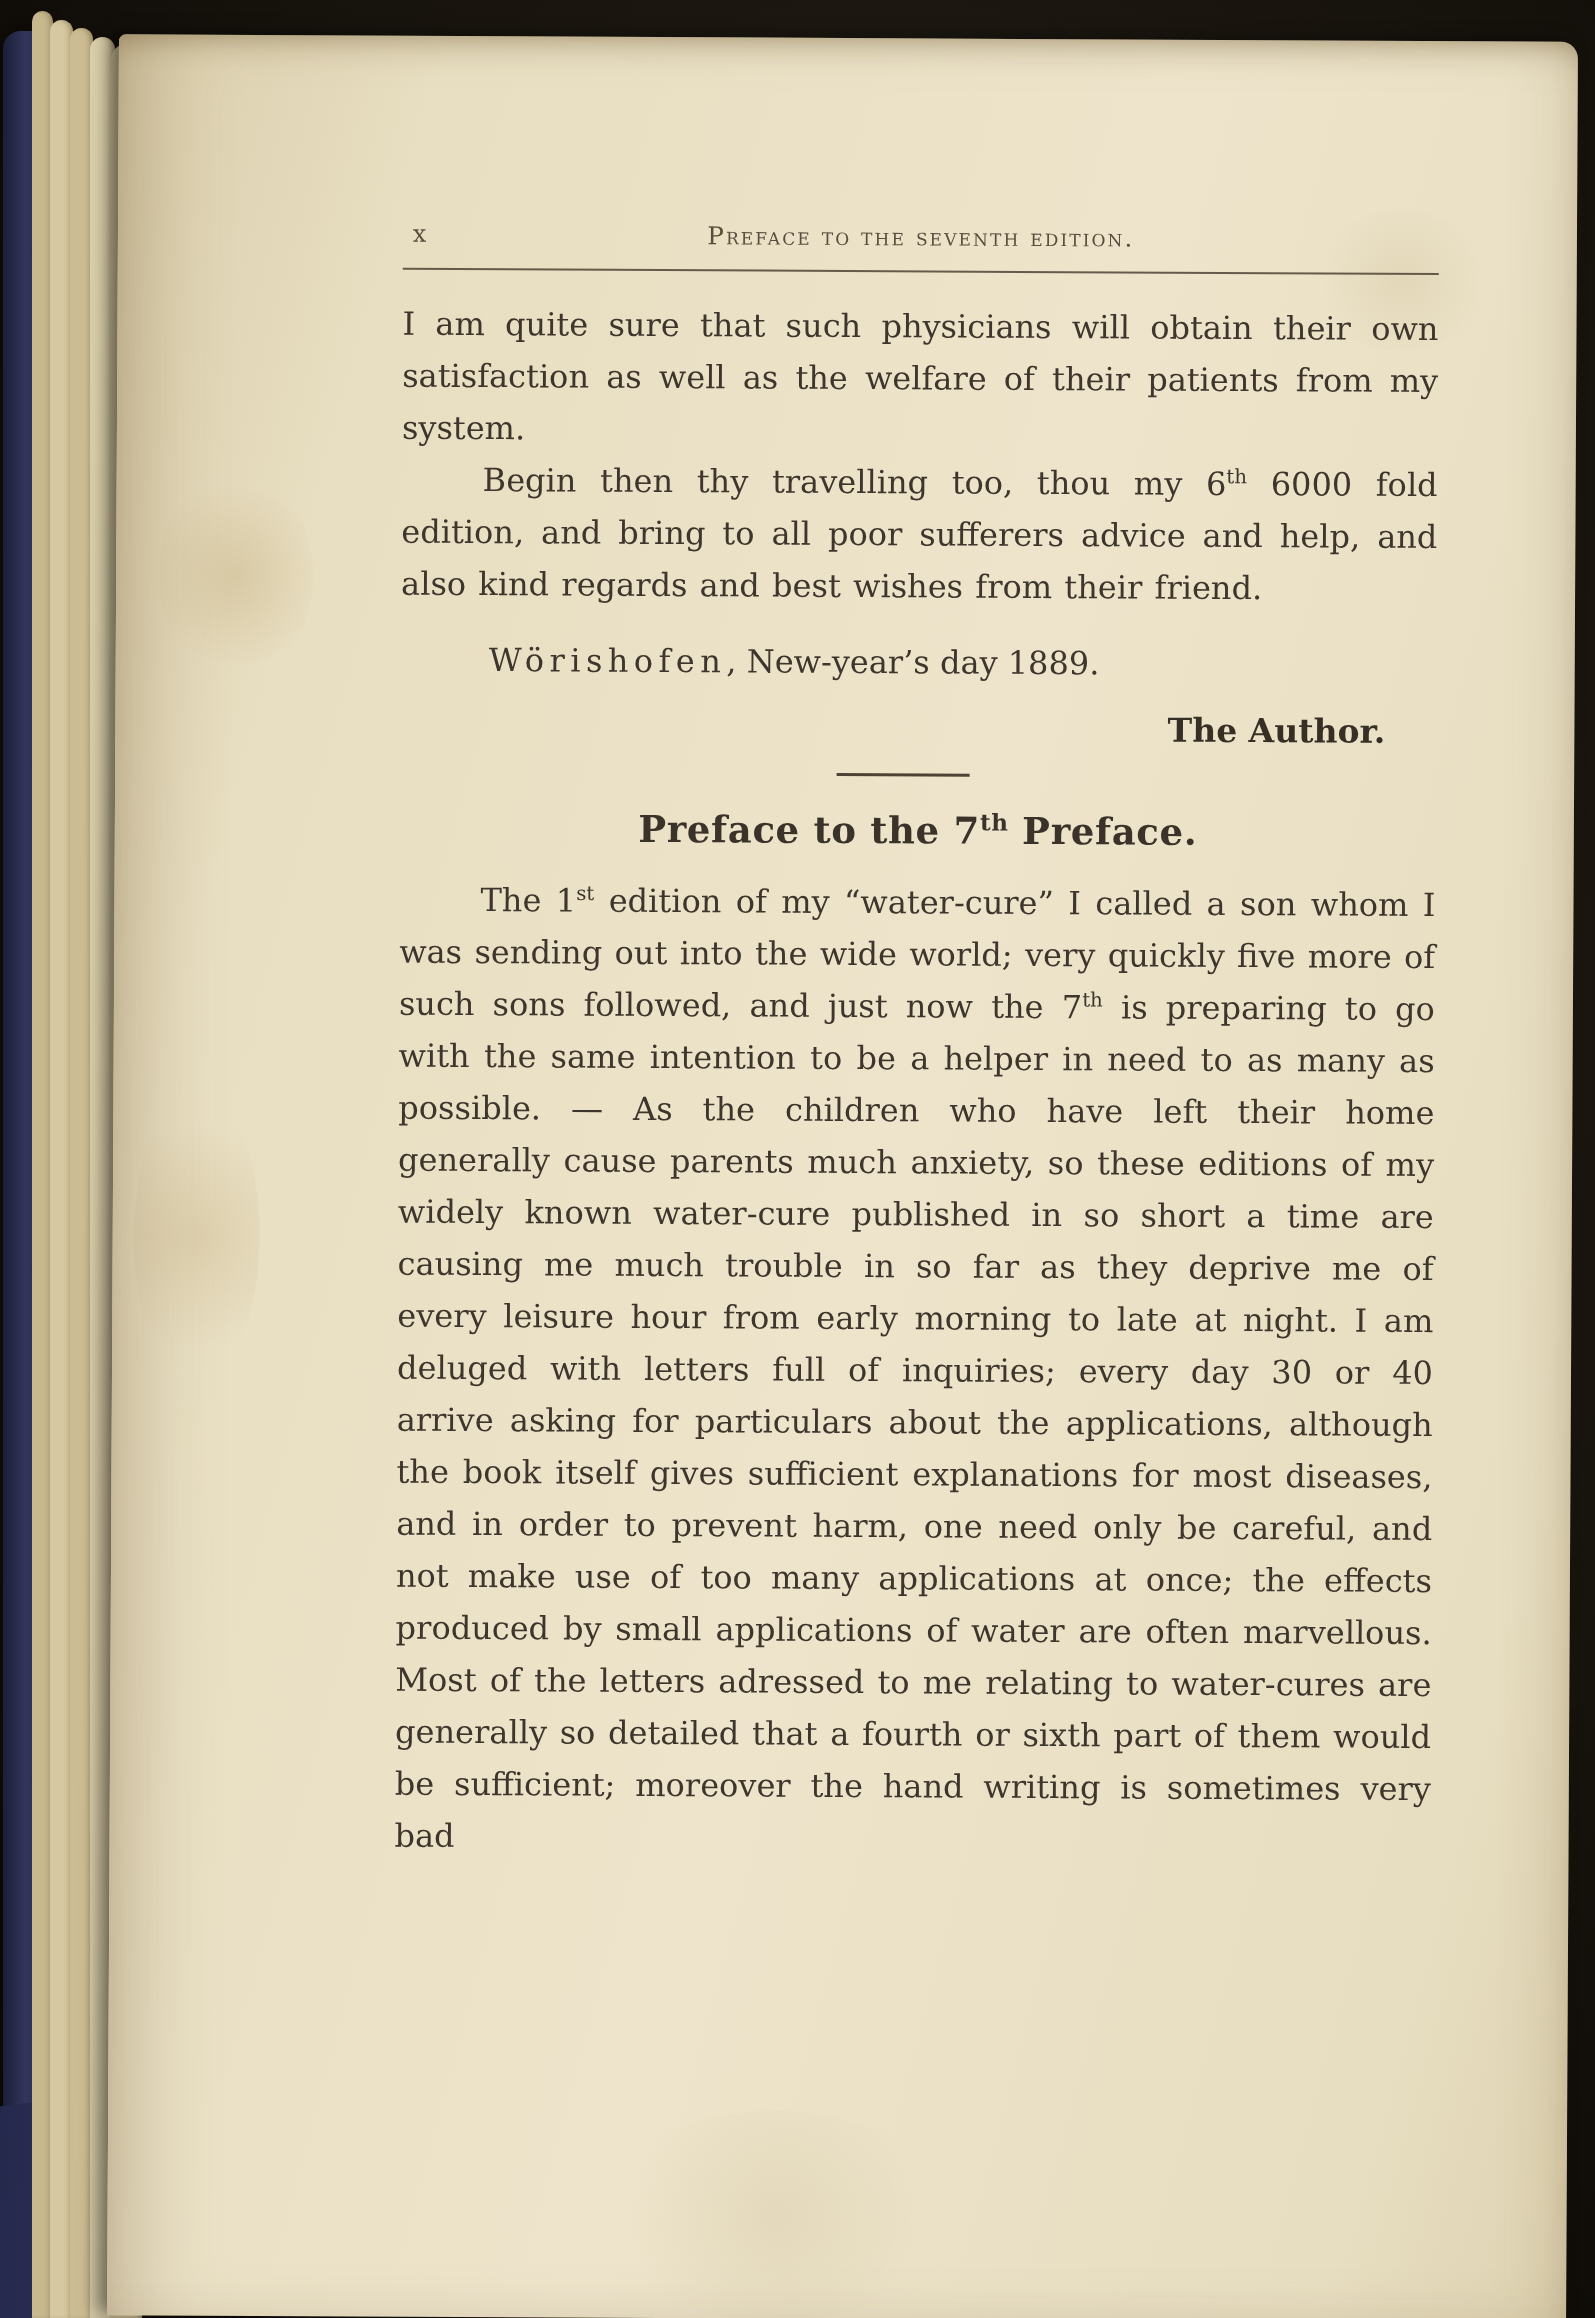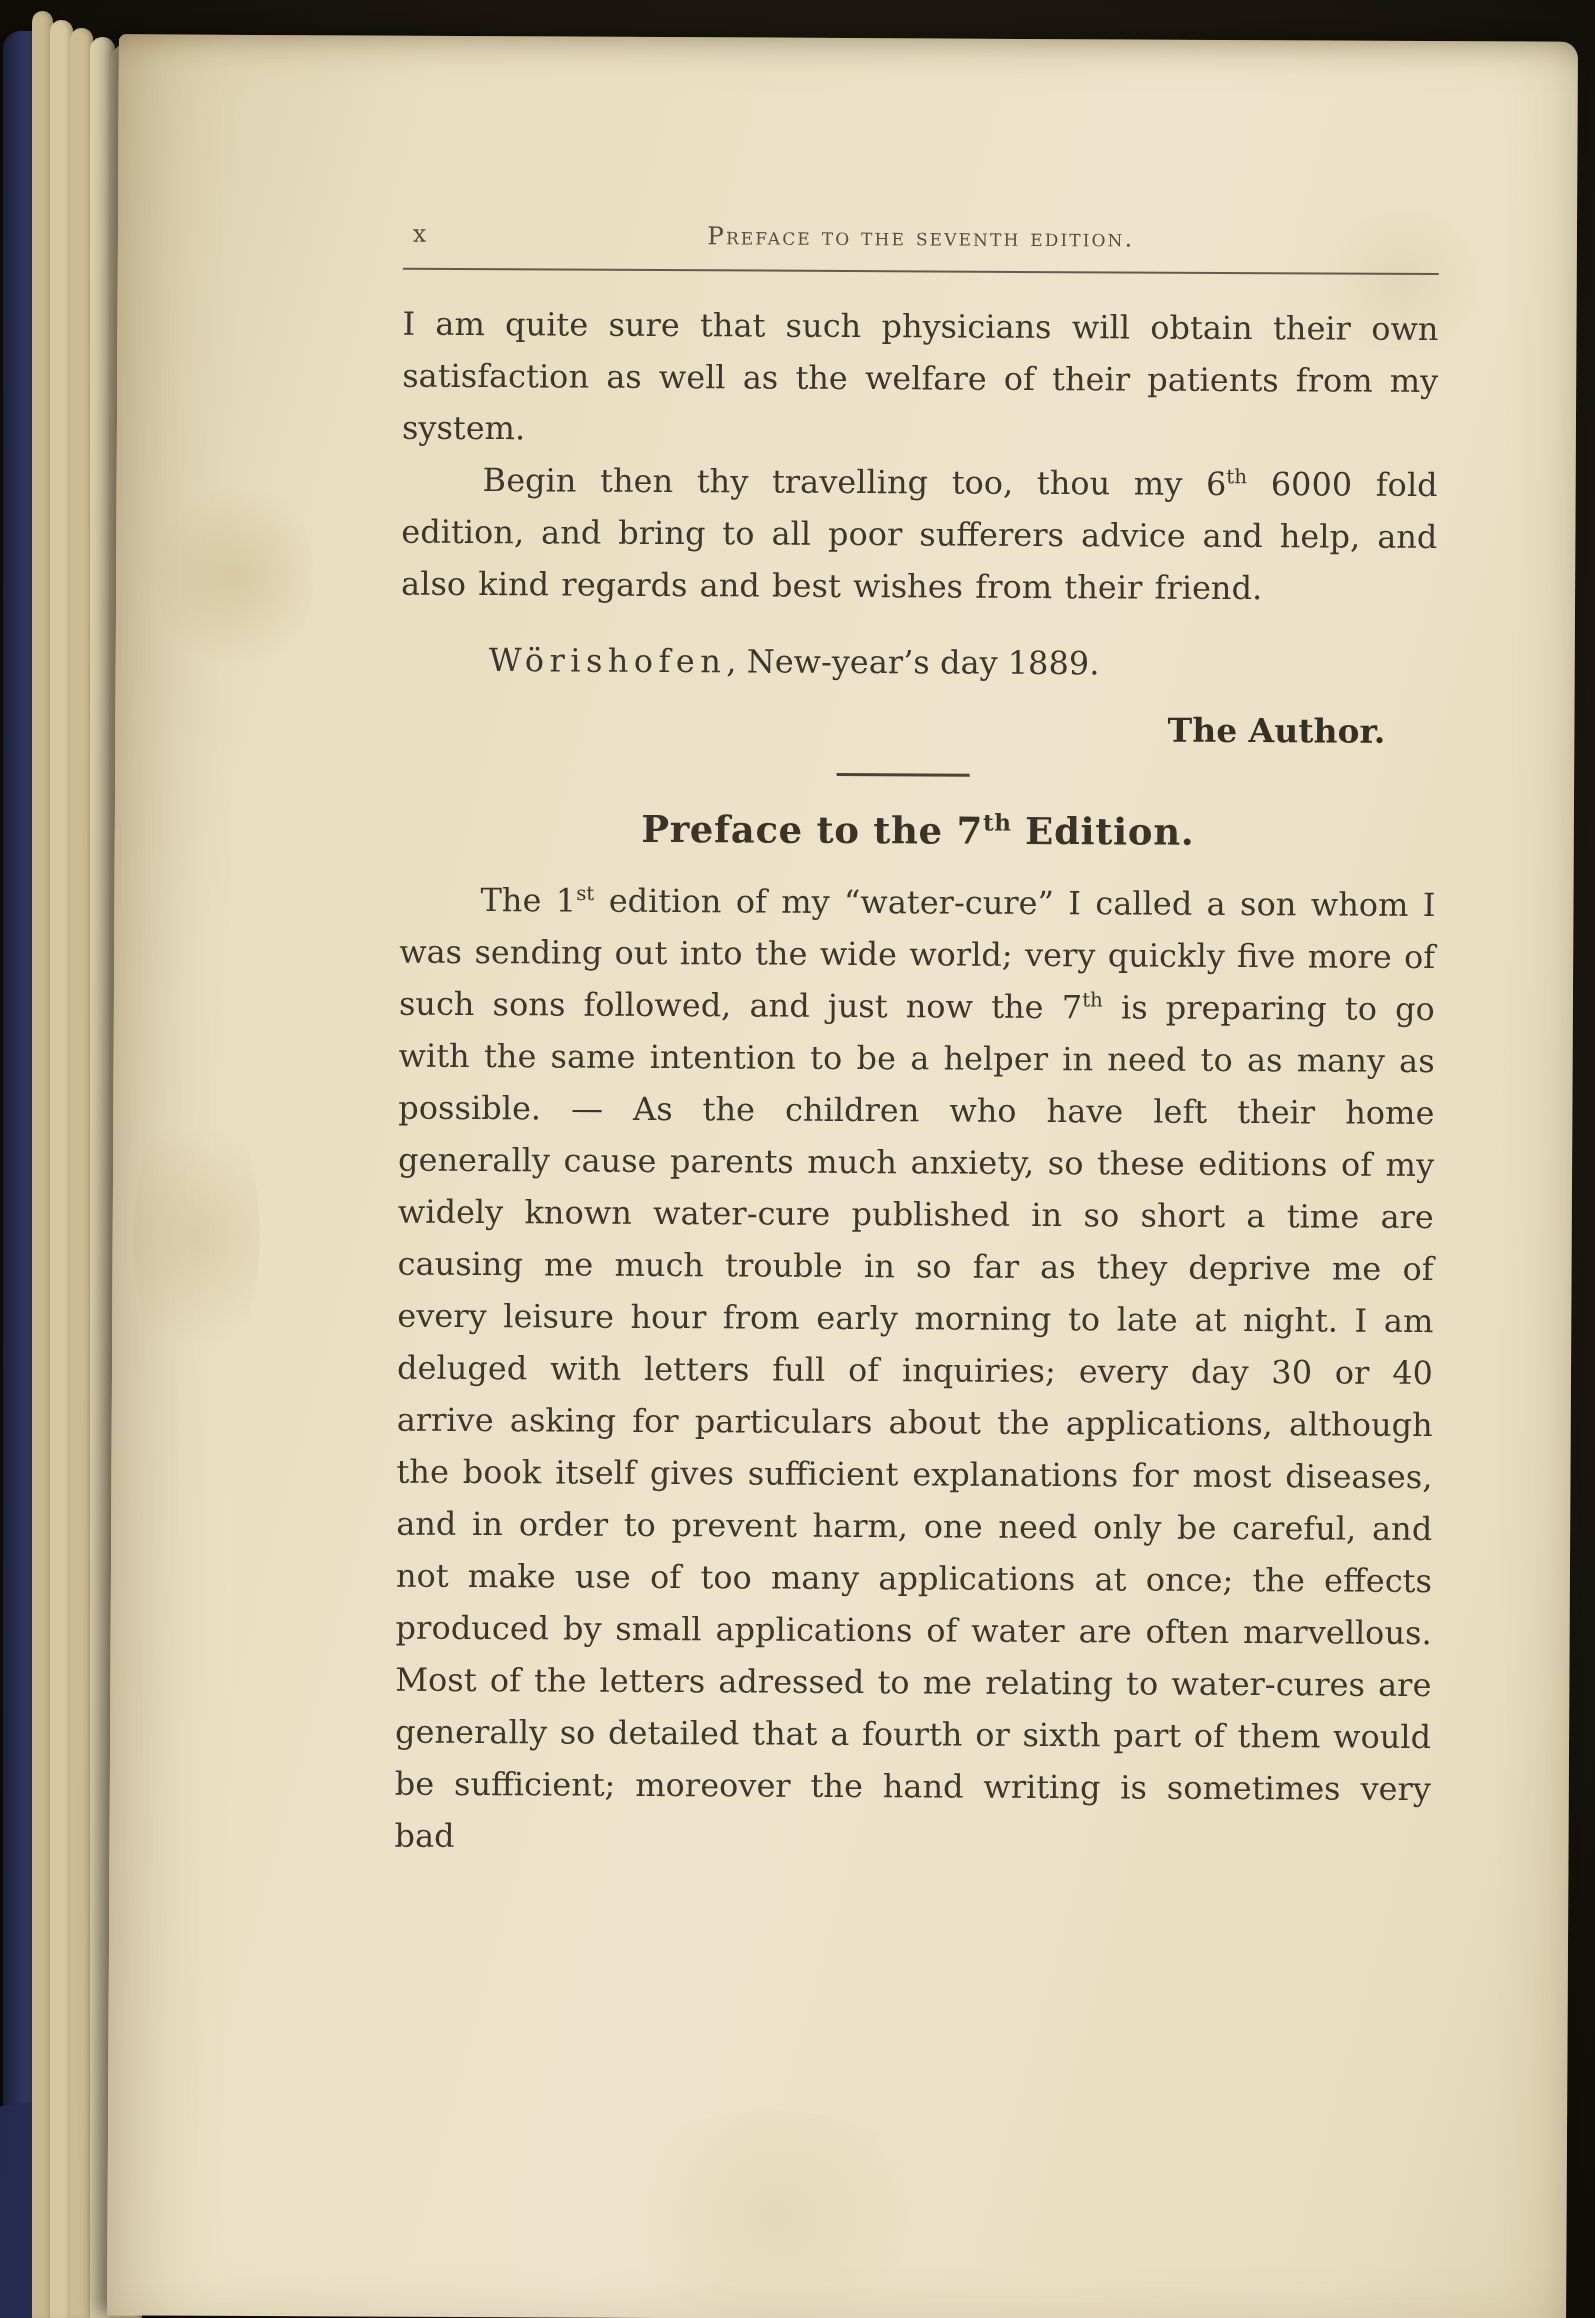--- a/index.html
+++ b/index.html
@@ -136,20 +136,20 @@
       <p class="para first">I am quite sure that such physicians will obtain their own satisfaction as well as the welfare of their patients from my system.</p>
 
       <p class="para indent"><span>Begin then thy travelling too, thou my 6</span><sup class="sup">th</sup><span> 6000 fold edition, and bring to all poor sufferers advice and help, and also kind regards and best wishes from their friend.</span></p>
 
       <p class="dateline"><span class="spaced">Wörishofen</span><span>, New-year’s day 1889.</span></p>
 
       <p class="signature">The Author.</p>
 
       <div class="divider"></div>
 
-      <h2 class="section-heading"><span>Preface to the 7</span><sup class="sup">th</sup><span> Edition.</span></h2>
+      <h2 class="section-heading"><span>Preface to the 7</span><sup class="sup">th</sup><span> Preface.</span></h2>
 
       <p class="para indent body-after-heading"><span>The 1</span><sup class="sup">st</sup><span> edition of my “water-cure” I called a son whom I was sending out into the wide world; very quickly five more of such sons followed, and just now the 7</span><sup class="sup">th</sup><span> is preparing to go with the same intention to be a helper in need to as many as possible. — As the children who have left their home generally cause parents much anxiety, so these editions of my widely known water-cure published in so short a time are causing me much trouble in so far as they deprive me of every leisure hour from early morning to late at night. I am deluged with letters full of inquiries; every day 30 or 40 arrive asking for particulars about the applications, although the book itself gives sufficient explanations for most diseases, and in order to prevent harm, one need only be careful, and not make use of too many applications at once; the effects produced by small applications of water are often marvellous. Most of the letters adressed to me relating to water-cures are generally so detailed that a fourth or sixth part of them would be sufficient; moreover the hand writing is sometimes very bad</span></p>
 
     </div>
   </div>
 </div>
 
 
 </body></html>

